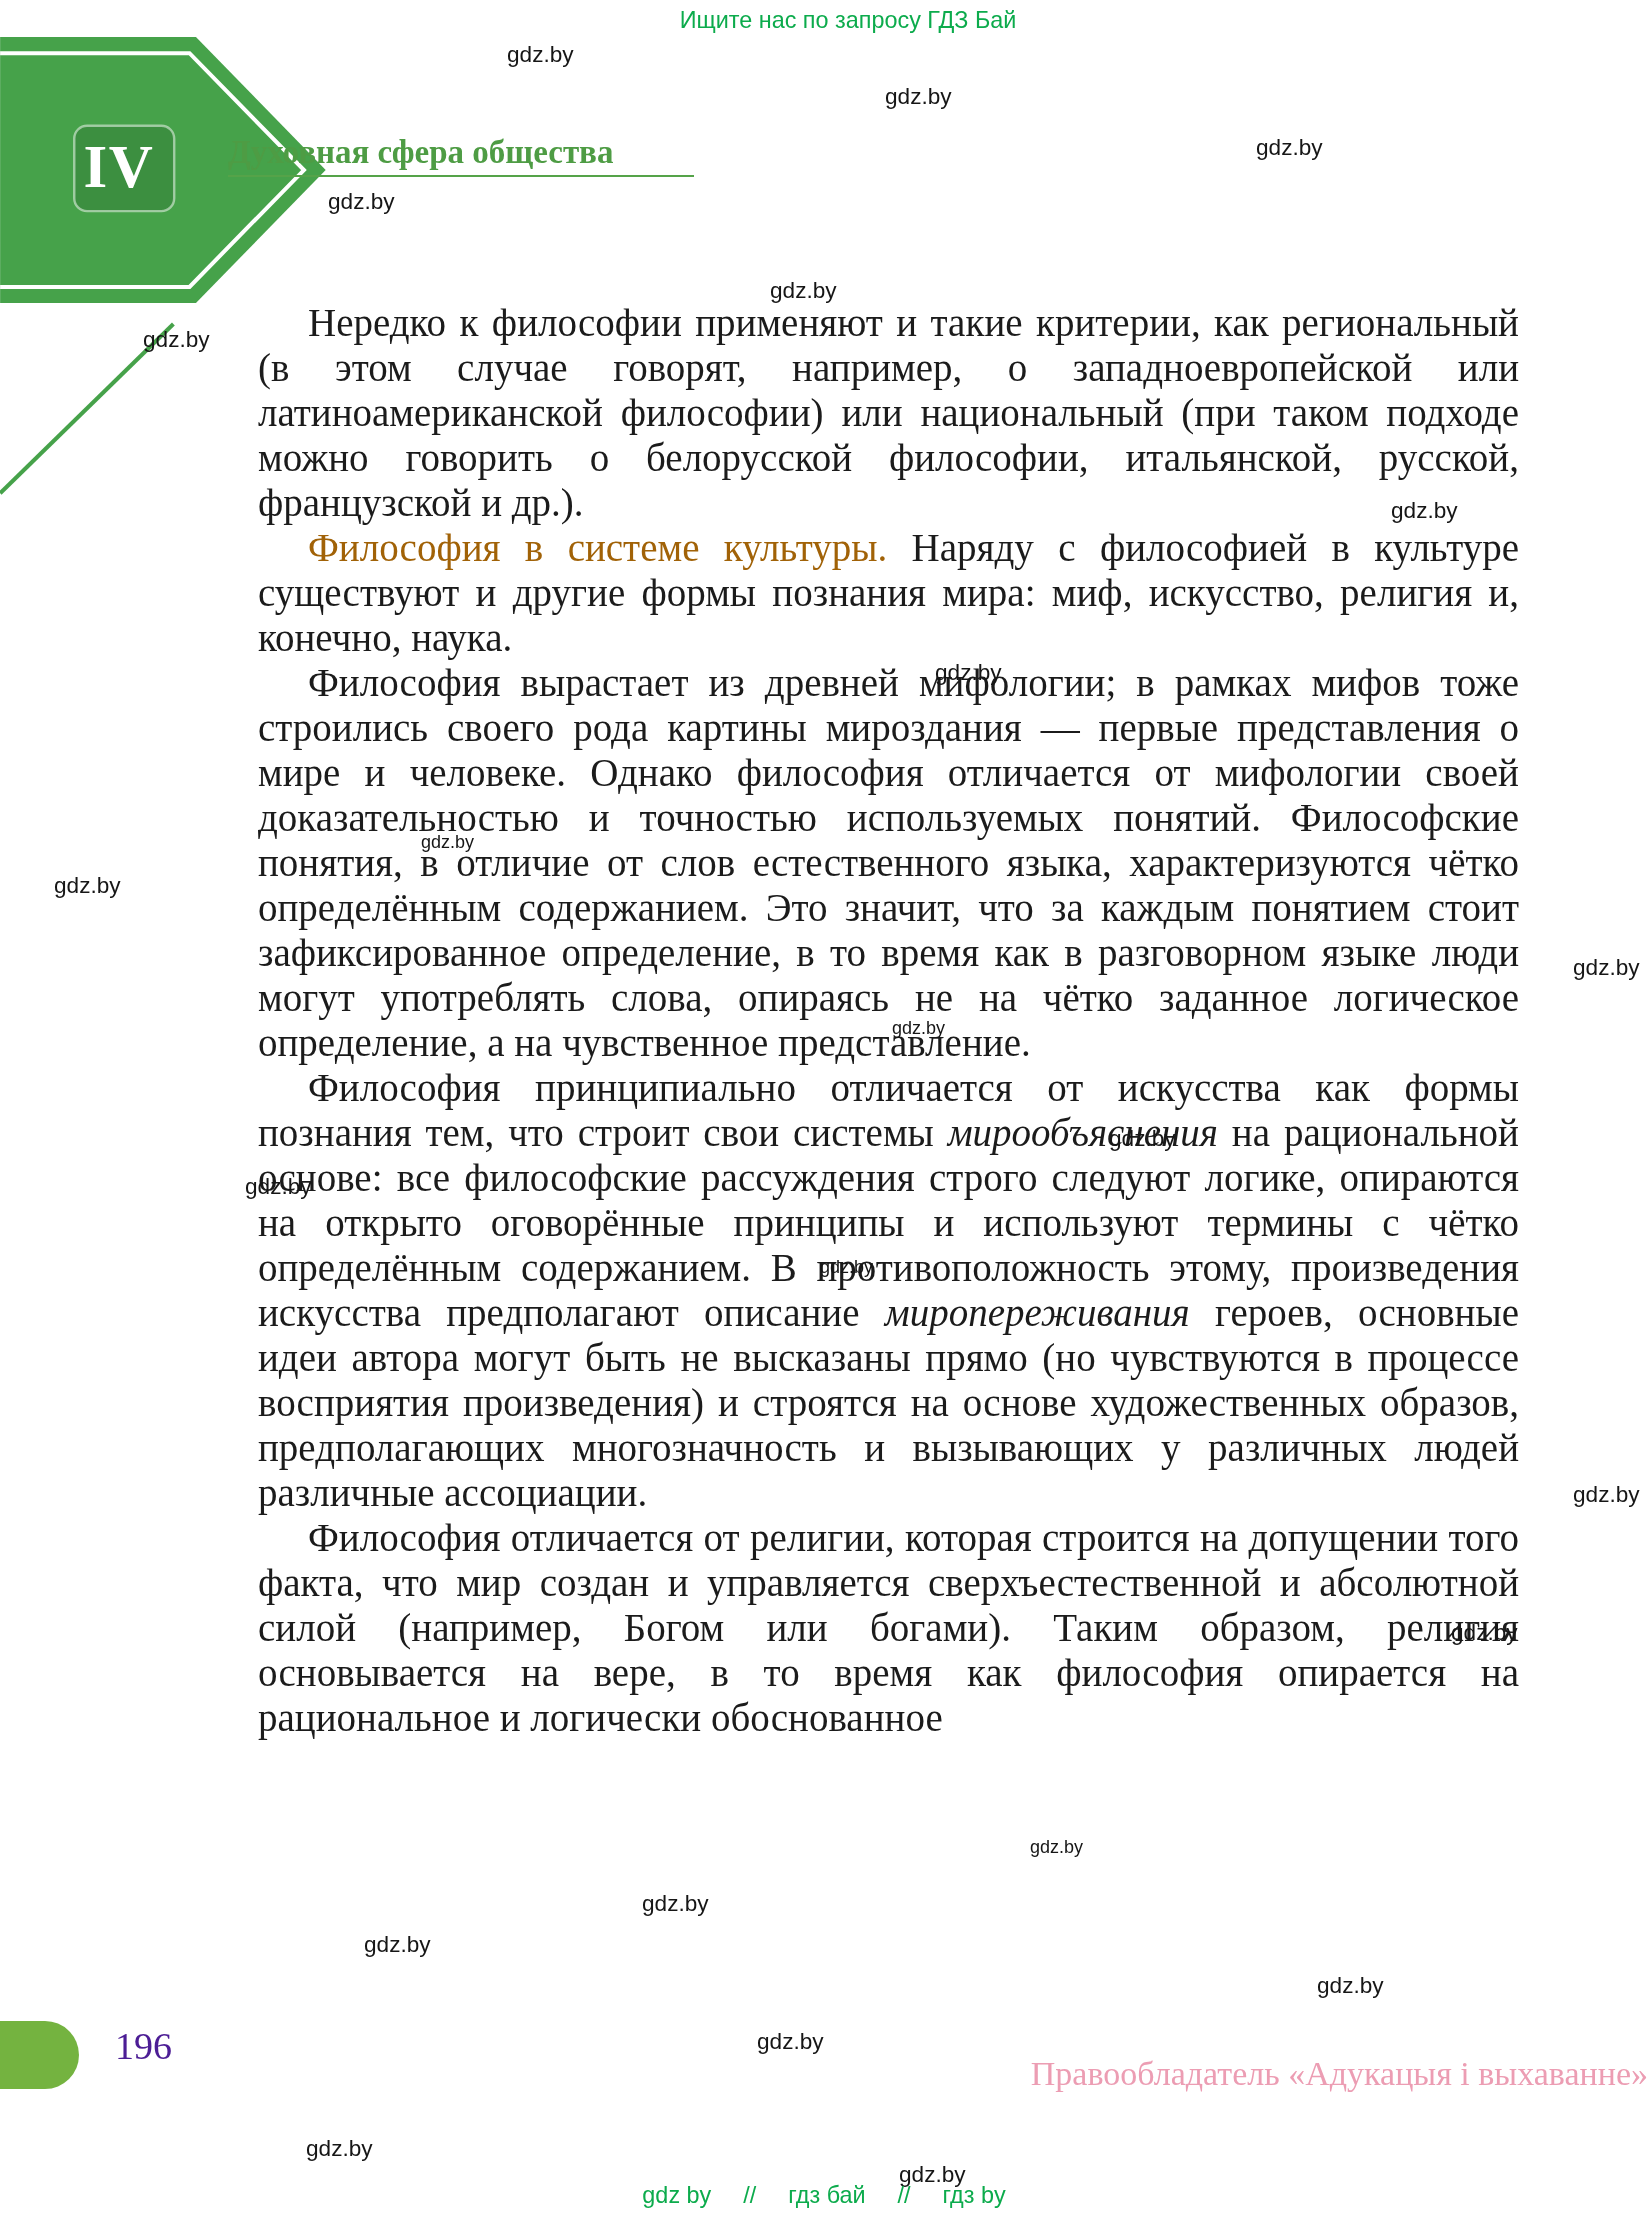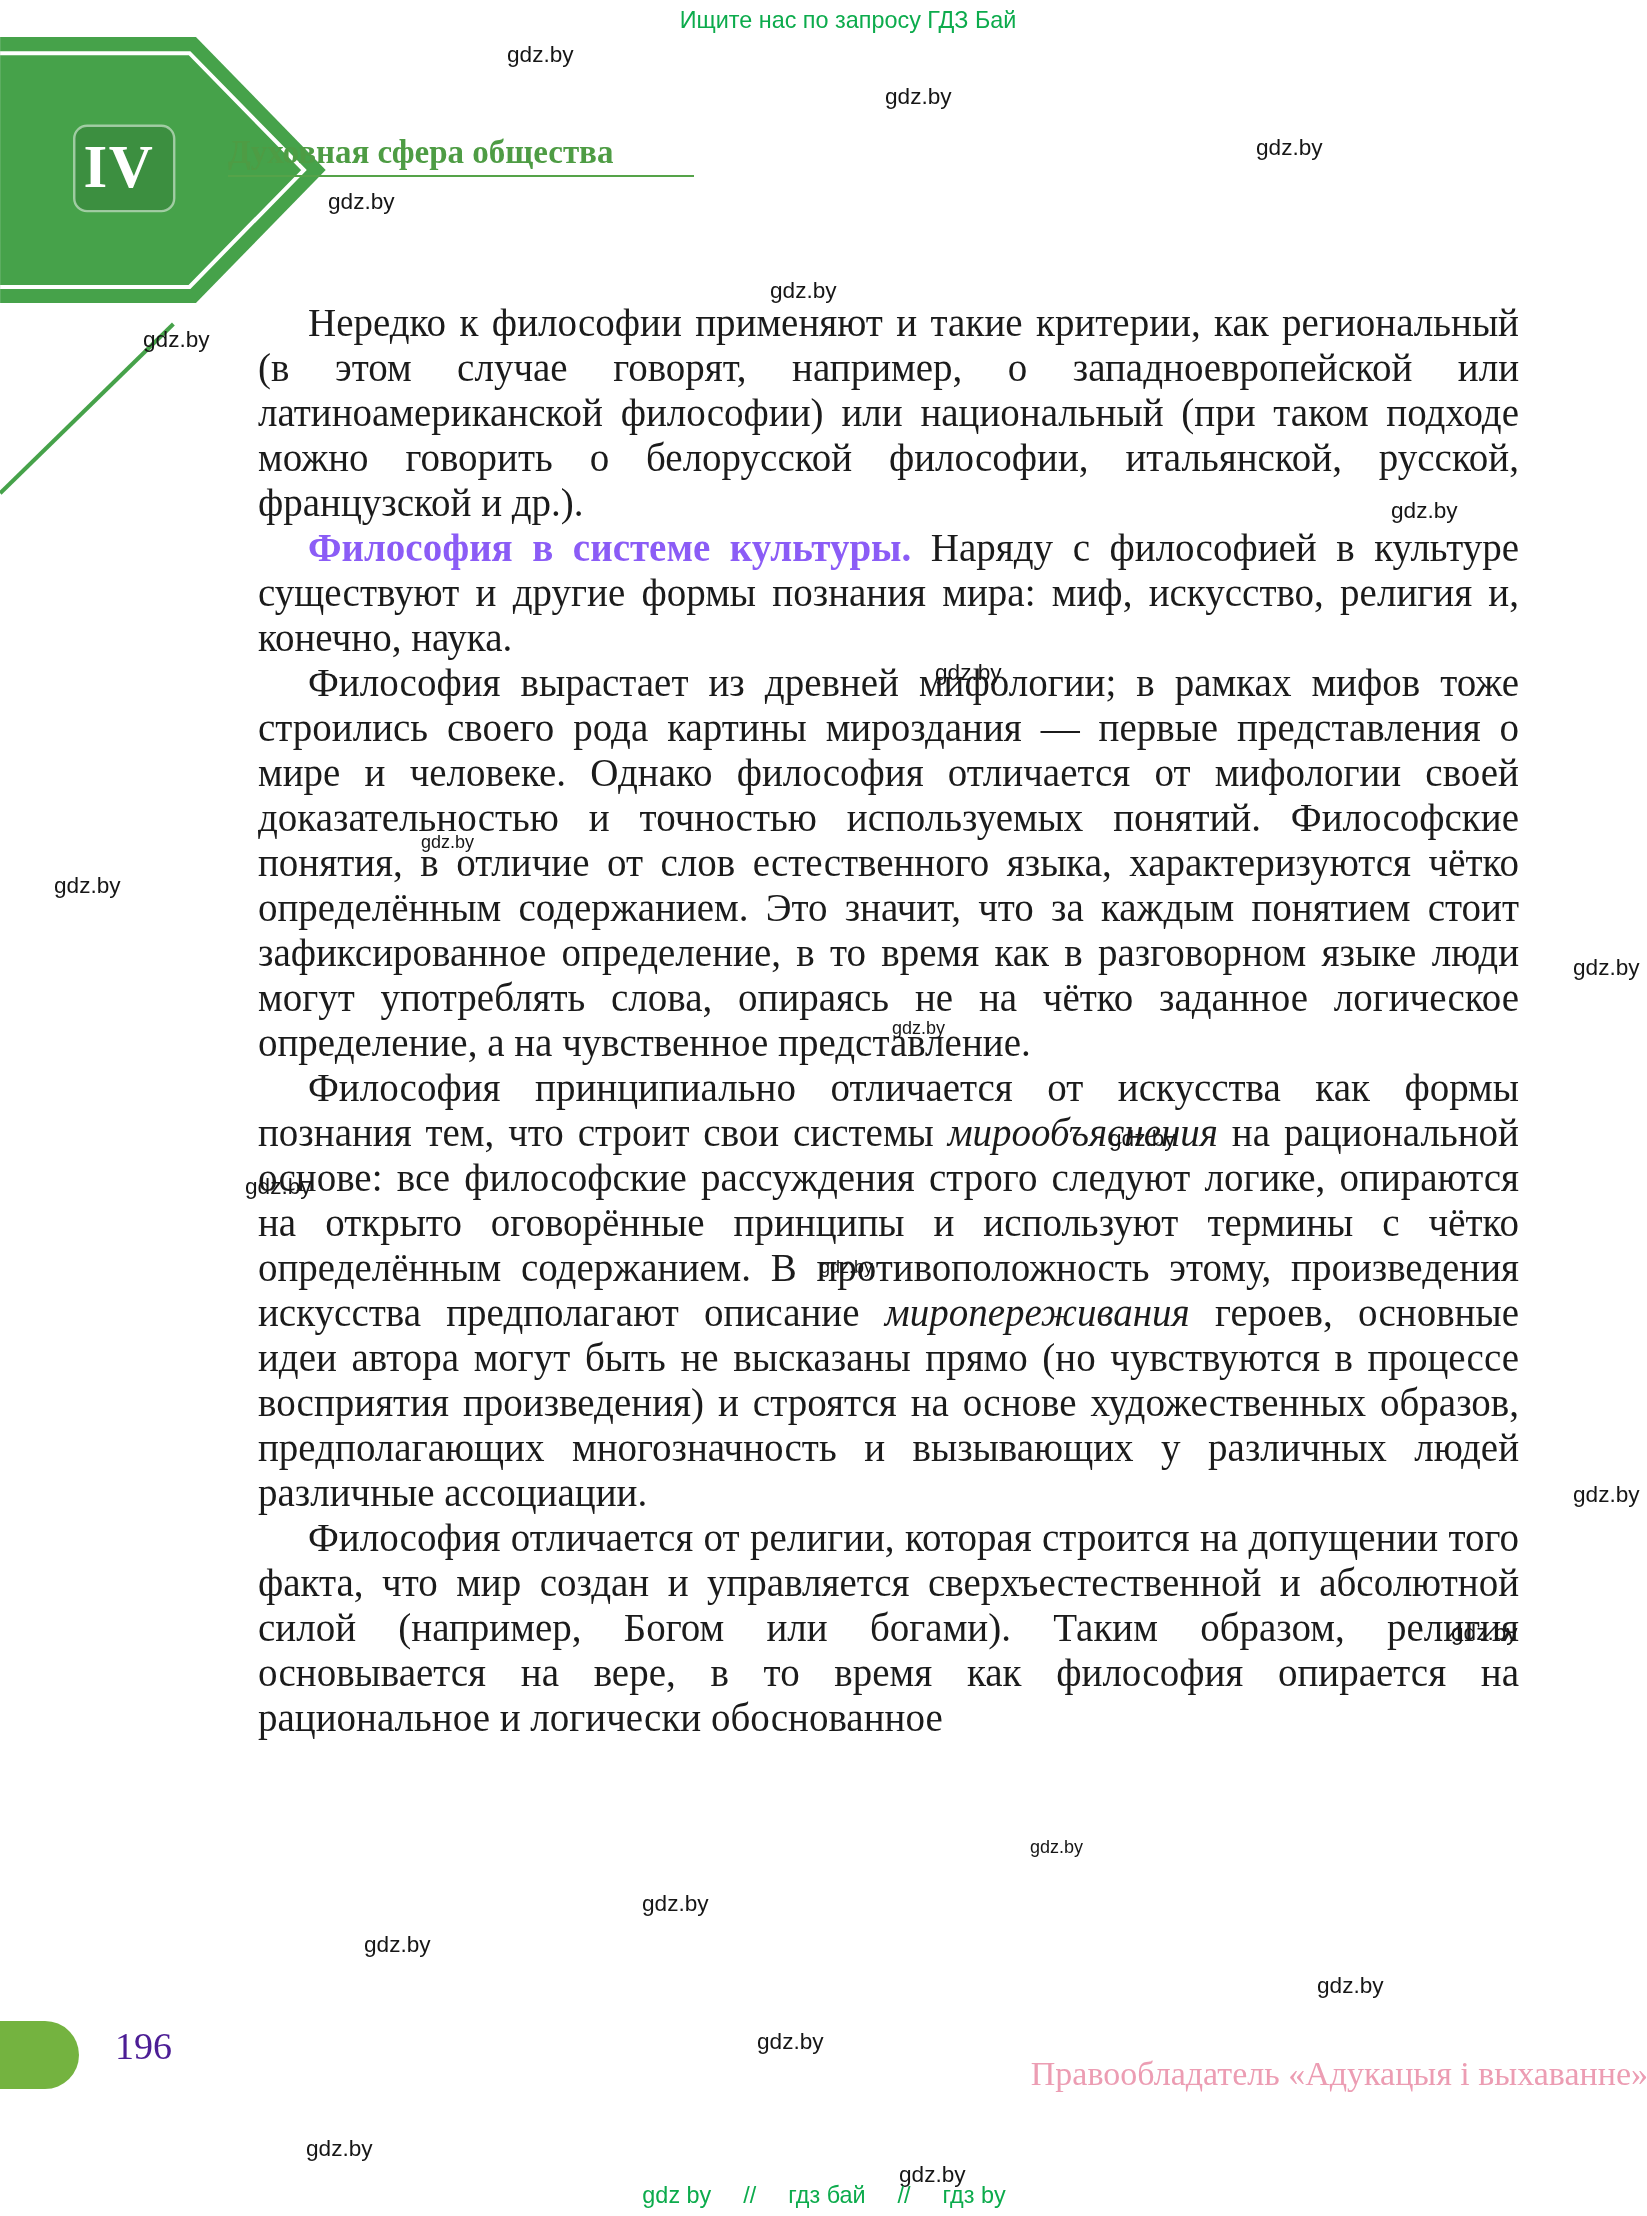--- a/index.html
+++ b/index.html
@@ -53,21 +53,21 @@
   .body-text {
     position: absolute;
     left: 258px; top: 300px;
     width: 1261px;
     font-size: 39px;
     line-height: 45px;
     color: #1b1b1b;
     text-align: justify;
   }
   .para { margin: 0; text-indent: 50px; }
-  .lead { color: #8b5cf6; font-weight: bold; }
+  .lead { color: #a16207; font-weight: normal; }
   .ital { font-style: italic; }
 
   
   .wm {
     position: absolute;
     font-family: "Liberation Sans", sans-serif;
     font-size: 22.6px;
     color: #161616;
     white-space: nowrap;
   }

